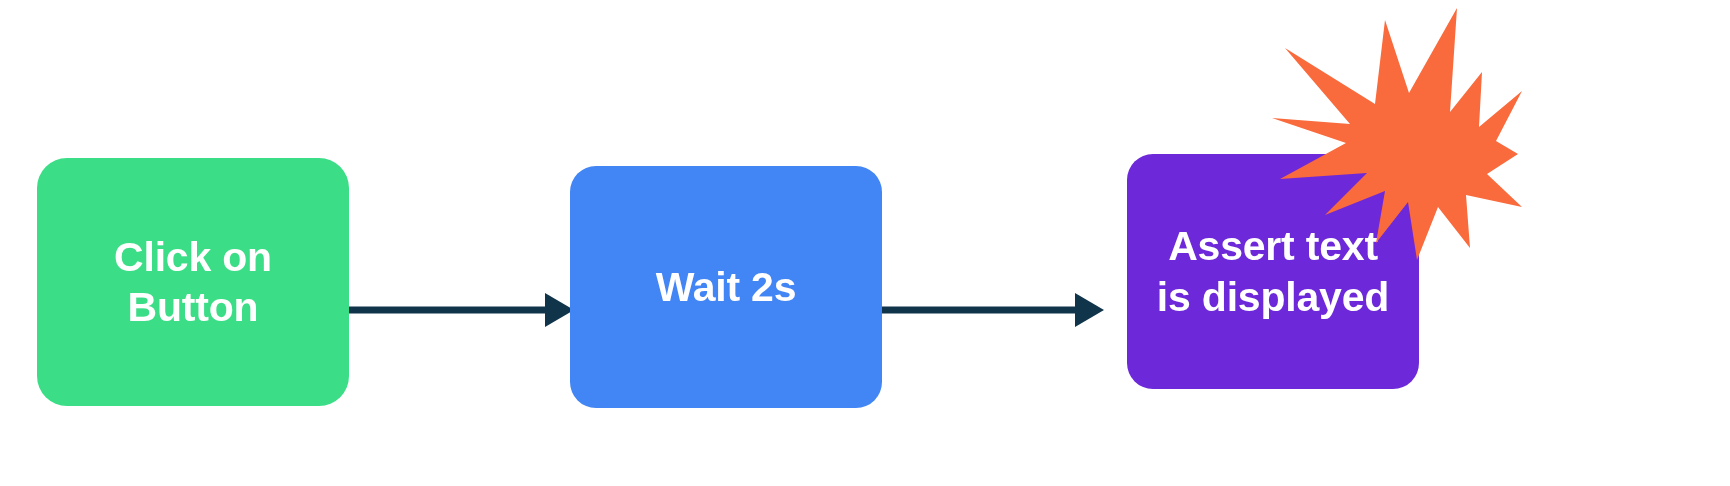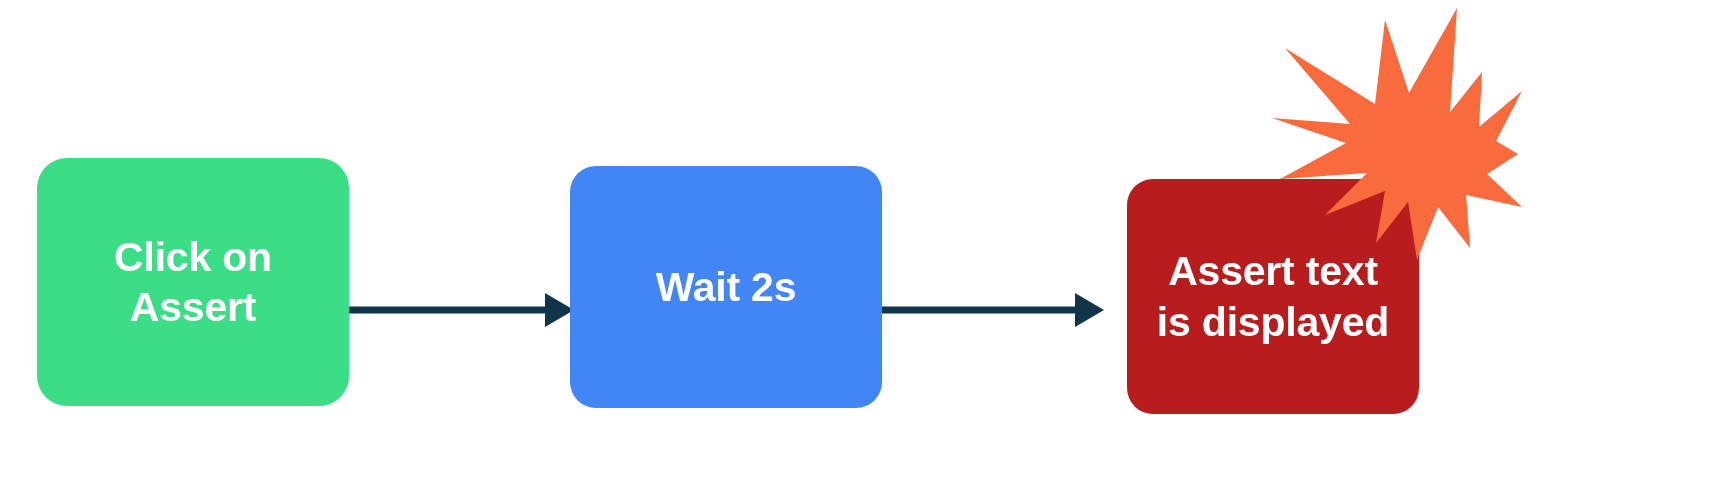--- a/index.html
+++ b/index.html
@@ -42,24 +42,24 @@
   #node-wait {
     left: 570px;
     top: 166px;
     width: 312px;
     height: 242px;
     background: #4285f4;
     border-radius: 26px;
   }
   #node-assert {
     left: 1127px;
-    top: 179px;
+    top: 154px;
     width: 292px;
     height: 235px;
-    background: #b91c1c;
+    background: #6d28d9;
     border-radius: 26px;
   }
   .connector {
     position: absolute;
     overflow: visible;
   }
   #connector-1 { left: 349px; top: 288px; }
   #connector-2 { left: 882px; top: 288px; }
   #burst {
     position: absolute;
@@ -69,21 +69,21 @@
   }
   .node-label { display: block; white-space: pre-line; }
 </style>
 </head>
 <body>
 
 <div id="canvas">
 
   <div class="node" id="node-click">
     <span class="node-label">Click on
-Assert</span>
+Button</span>
   </div>
 
   <svg class="connector" id="connector-1" width="225" height="44" viewBox="0 0 225 44">
     <line x1="0" y1="22" x2="200" y2="22" stroke="#10344a" stroke-width="7"></line>
     <polygon points="196,5 225,22 196,39" fill="#10344a"></polygon>
   </svg>
 
   <div class="node" id="node-wait">
     <span class="node-label">Wait 2s</span>
   </div>

